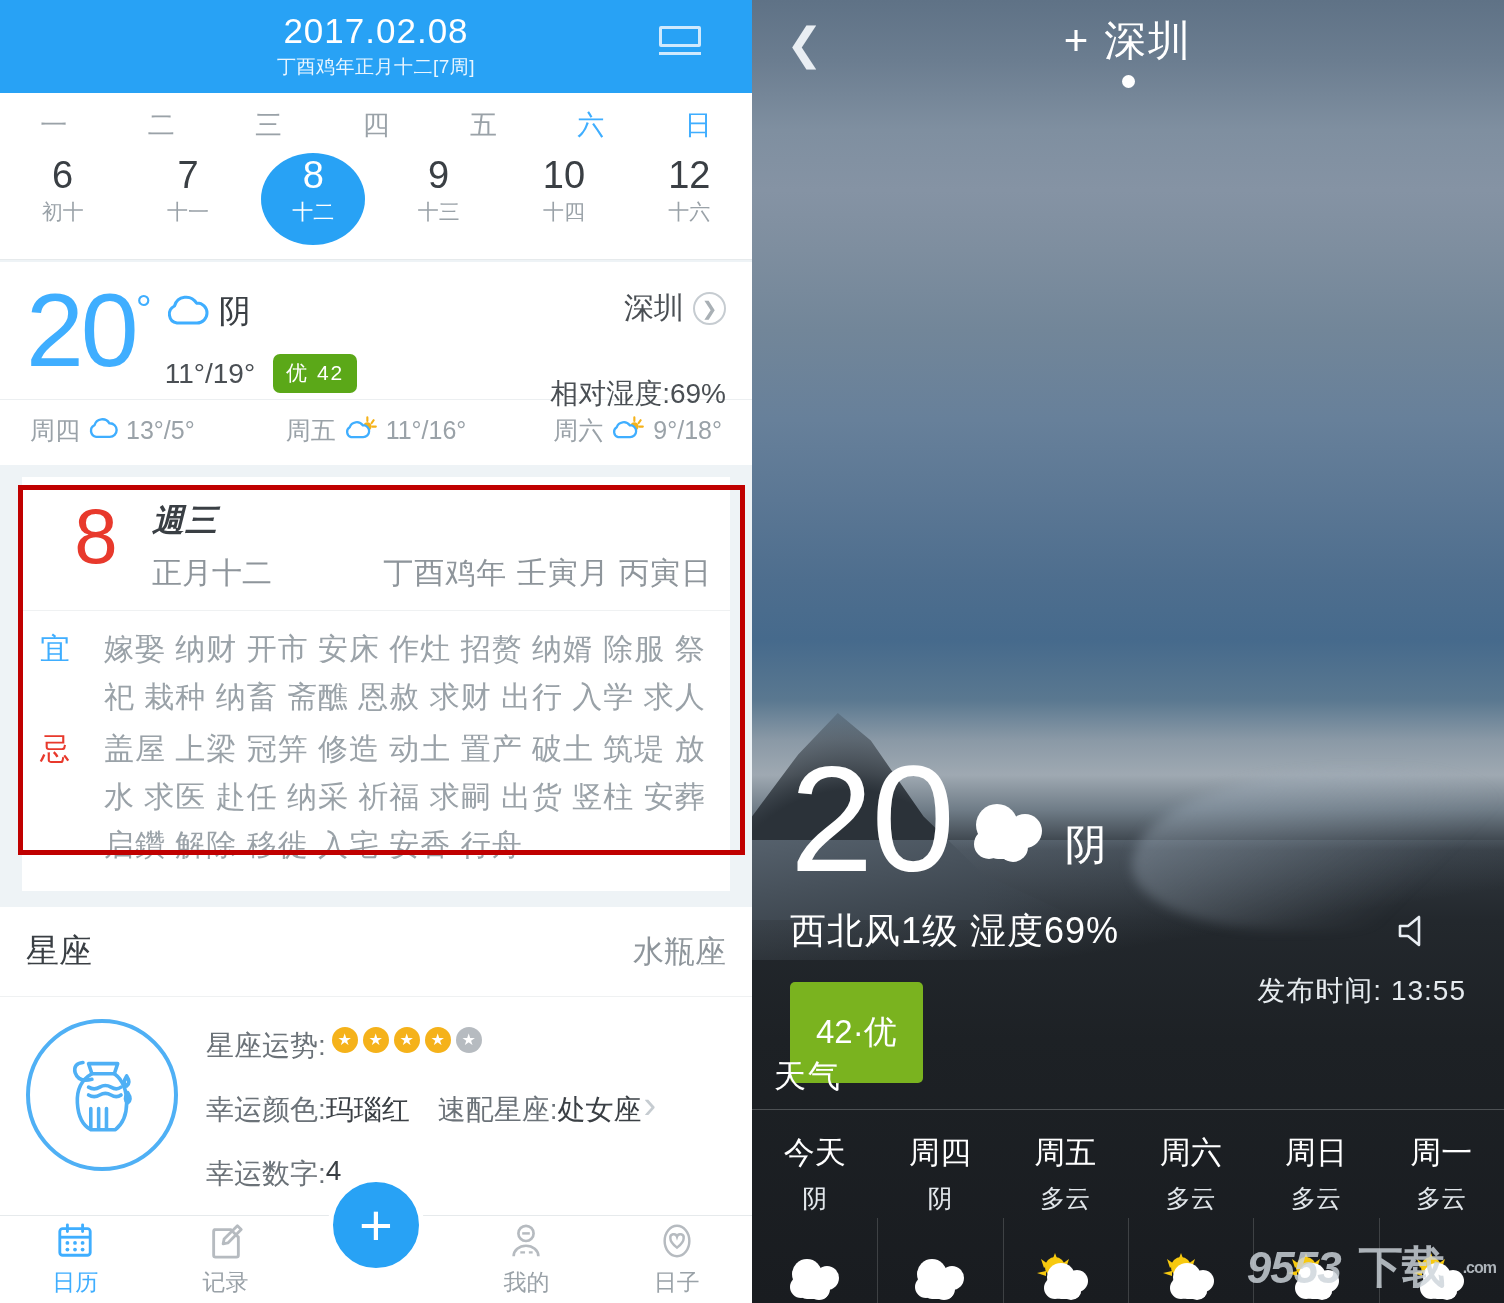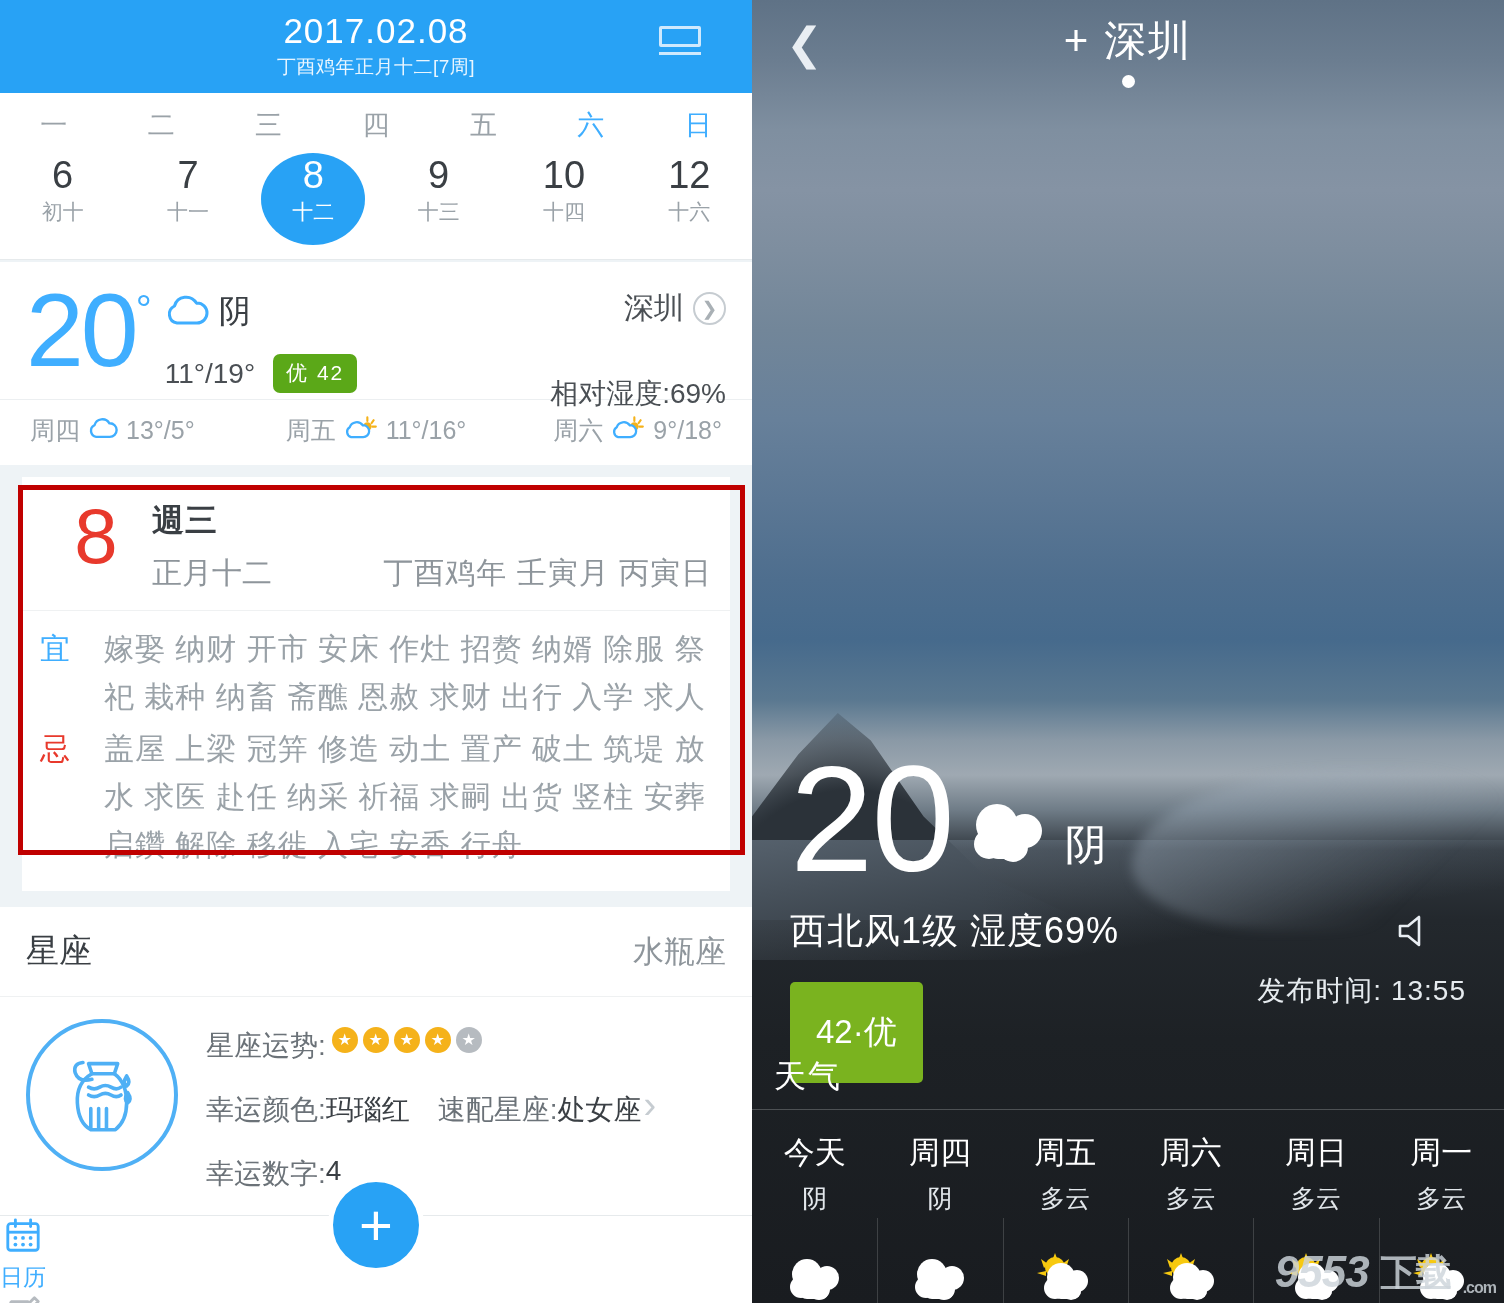--- a/index.html
+++ b/index.html
@@ -98,21 +98,21 @@
     position: absolute; left: 18px; top: 8px; width: 727px; height: 370px;
     border: 5px solid #c00000; pointer-events: none; z-index: 5;
   }
   .almanac { background: #fff; margin: 12px 22px 0 22px; padding: 8px 0 18px 0; }
   .alm-top { display: flex; padding: 12px 18px 16px 18px; border-bottom: 1px solid #eff1f2;}
   .alm-bignum {
     font-size: 78px; color: #e8392c; line-height: 78px; width: 112px;
     text-align: center; font-weight: 300;
   }
   .alm-info { flex: 1; padding-top: 2px; }
-  .alm-week { font-size: 32px; color: #3a3f44; font-weight: bold; letter-spacing: 1px;}
+  .alm-week { font-size: 32px; color: #3a3f44; font-weight: bold; letter-spacing: 1px; font-style: italic;}
   .alm-line2 { display: flex; justify-content: space-between; align-items: baseline; margin-top: 10px;}
   .alm-lunar { font-size: 30px; color: #8e959b; }
   .alm-ganzhi { font-size: 30px; color: #8e959b; letter-spacing: 1px;}
   .alm-rows { padding: 14px 18px 0 18px; }
   .alm-row { display: flex; align-items: flex-start; margin-bottom: 4px;}
   .alm-tag { width: 64px; font-size: 30px; line-height: 48px; text-align: left;}
   .alm-tag.yi { color: #3faeff; }
   .alm-tag.ji { color: #e8392c; }
   .alm-items { flex: 1; font-size: 30px; color: #9aa2a8; line-height: 48px; letter-spacing: 1px;}
 
@@ -138,21 +138,21 @@
   .star.on { background: #f5b21a; }
   .star.off { background: #b6bbc0; }
   .horo-line .b { color: #3a3f44; }
   .horo-line .gap { display:inline-block; width: 28px; }
   .arrow-r { font-size: 38px; color: #c6ccd1; margin-left: 2px; line-height: 28px;}
 
   
   .tabbar {
     position: absolute; left: 0; bottom: 0; width: 752px; height: 88px;
     background: #fff; border-top: 1px solid #e6eaec;
-    display: flex; align-items: flex-start; flex-direction: column;
+    display: flex; align-items: center;
   }
   .tab { flex: 1; text-align: center; }
   .tab .ticon { height: 40px; display: flex; align-items: center; justify-content: center;}
   .tab .tlabel { font-size: 23px; color: #9aa2a8; margin-top: 6px; }
   .tab.active .tlabel { color: #3faeff; }
   .fab {
     position: absolute; left: 50%; transform: translateX(-50%);
     bottom: 30px; width: 96px; height: 96px; border-radius: 50%;
     background: #28a2f5; border: 5px solid #fff;
     display: flex; align-items: center; justify-content: center; z-index: 9;
@@ -222,23 +222,23 @@
     background: rgba(255,255,255,.16);
   }
   .wx-dayname { font-size: 31px; color: #fff; }
   .wx-daycond { font-size: 25px; color: #e2e7eb; margin-top: 8px; }
   .wx-dayicon { margin-top: 26px; height: 76px; display: flex; align-items: center; justify-content: center; }
 
   .watermark {
     position: absolute; right: 8px; bottom: 6px;
     font-size: 44px; font-weight: bold; font-style: italic;
     color: rgba(205,212,218,.82); letter-spacing: -1px;
-    display: flex; align-items: flex-end; gap: 12px;
-  }
-  .watermark .wm-sub { font-size: 36px; font-style: normal; font-weight: bold; text-decoration: underline; }
+    display: flex; align-items: center; gap: 18px;
+  }
+  .watermark .wm-sub { font-size: 44px; font-style: normal; font-weight: bold; }
   .watermark .wm-dot { font-size: 16px; font-style: normal; }
 </style>
 </head>
 <body>
 
 <div class="screen">
 
   <div class="left">
 
     <div class="cal-header">

